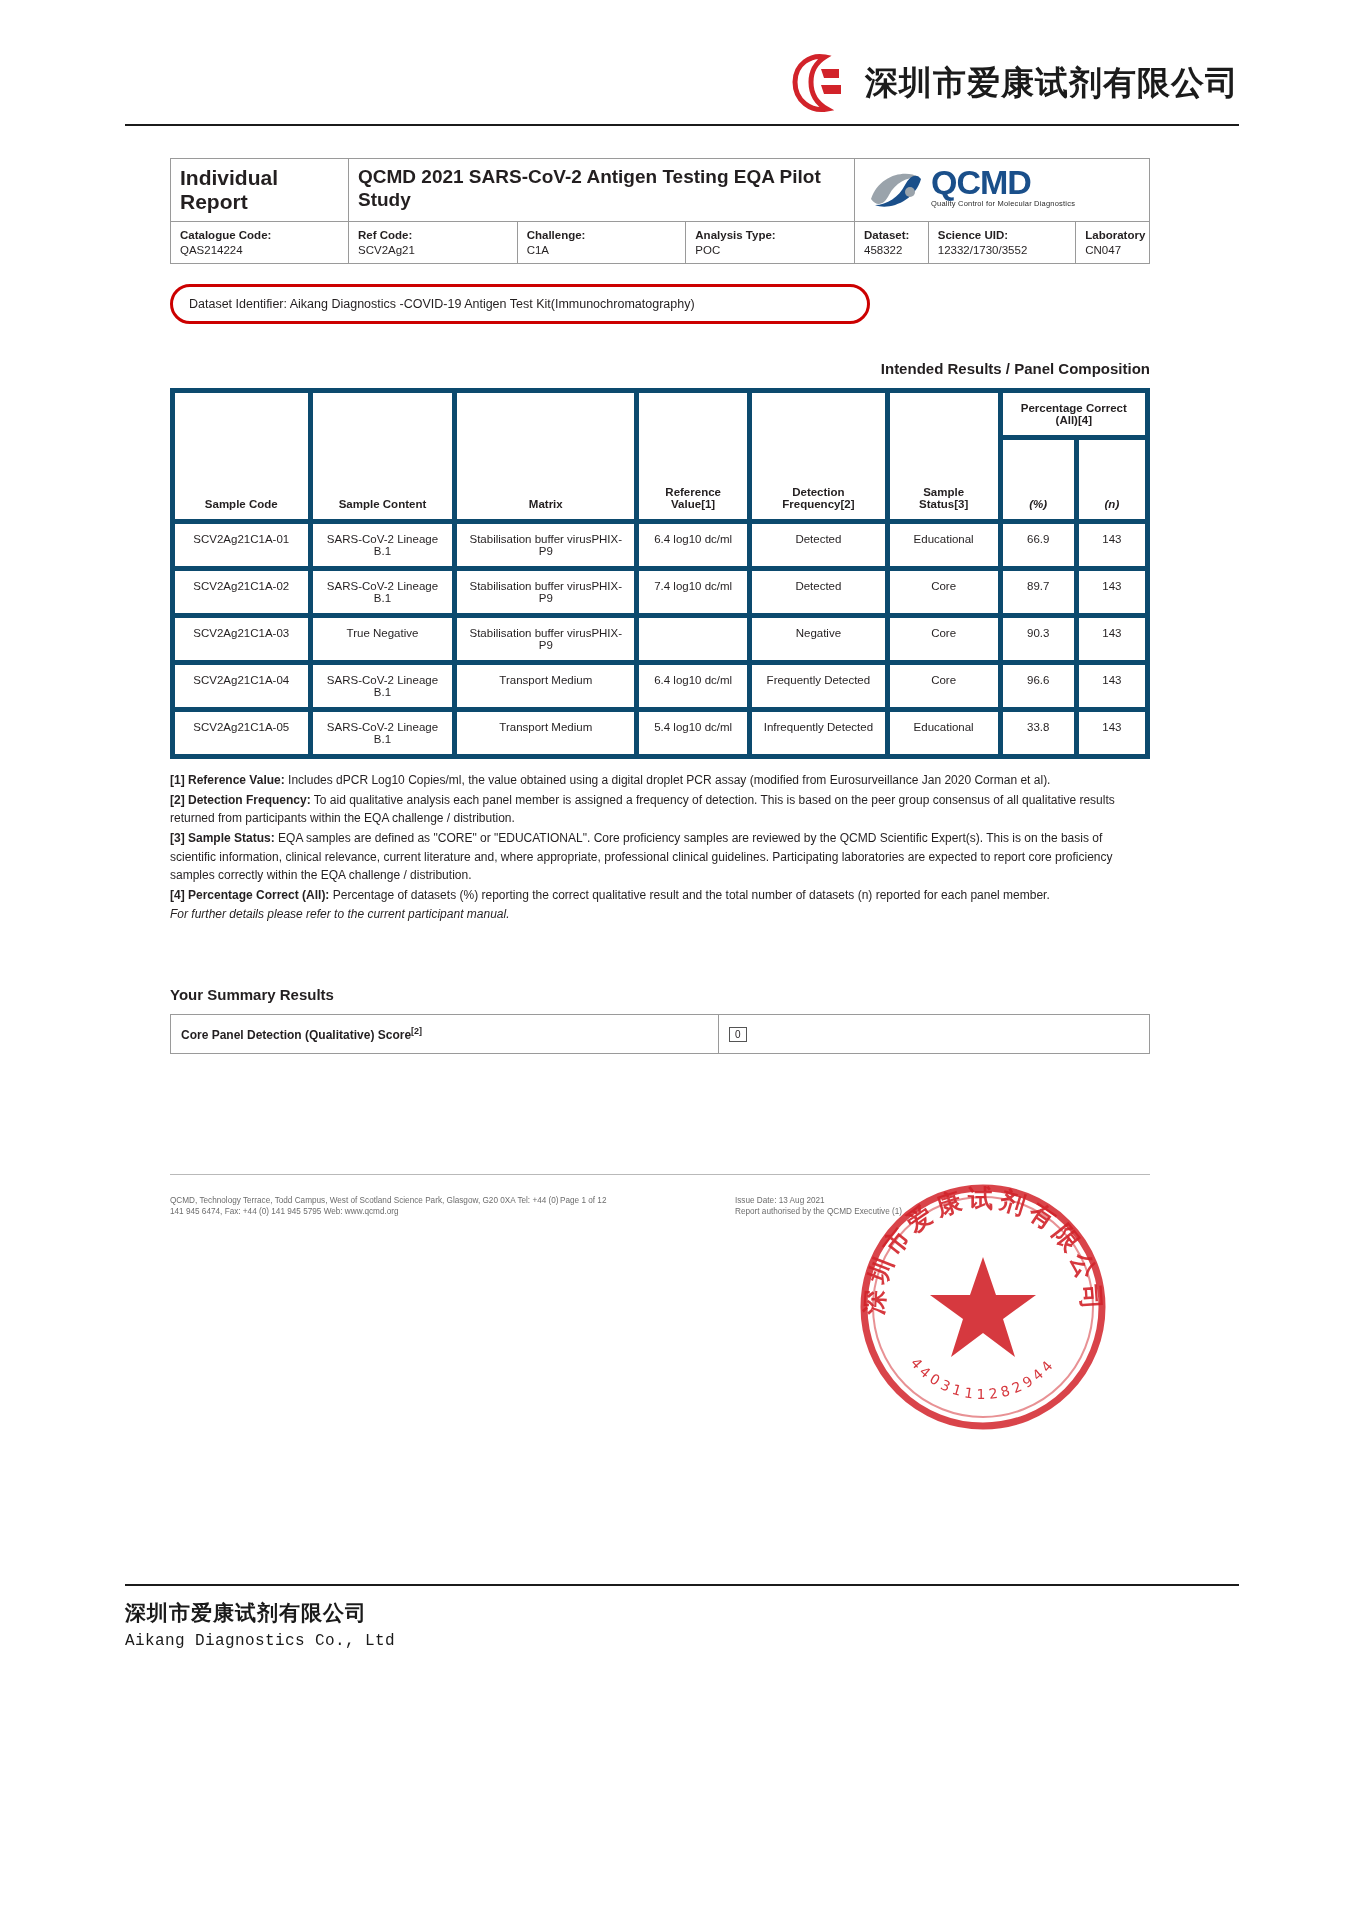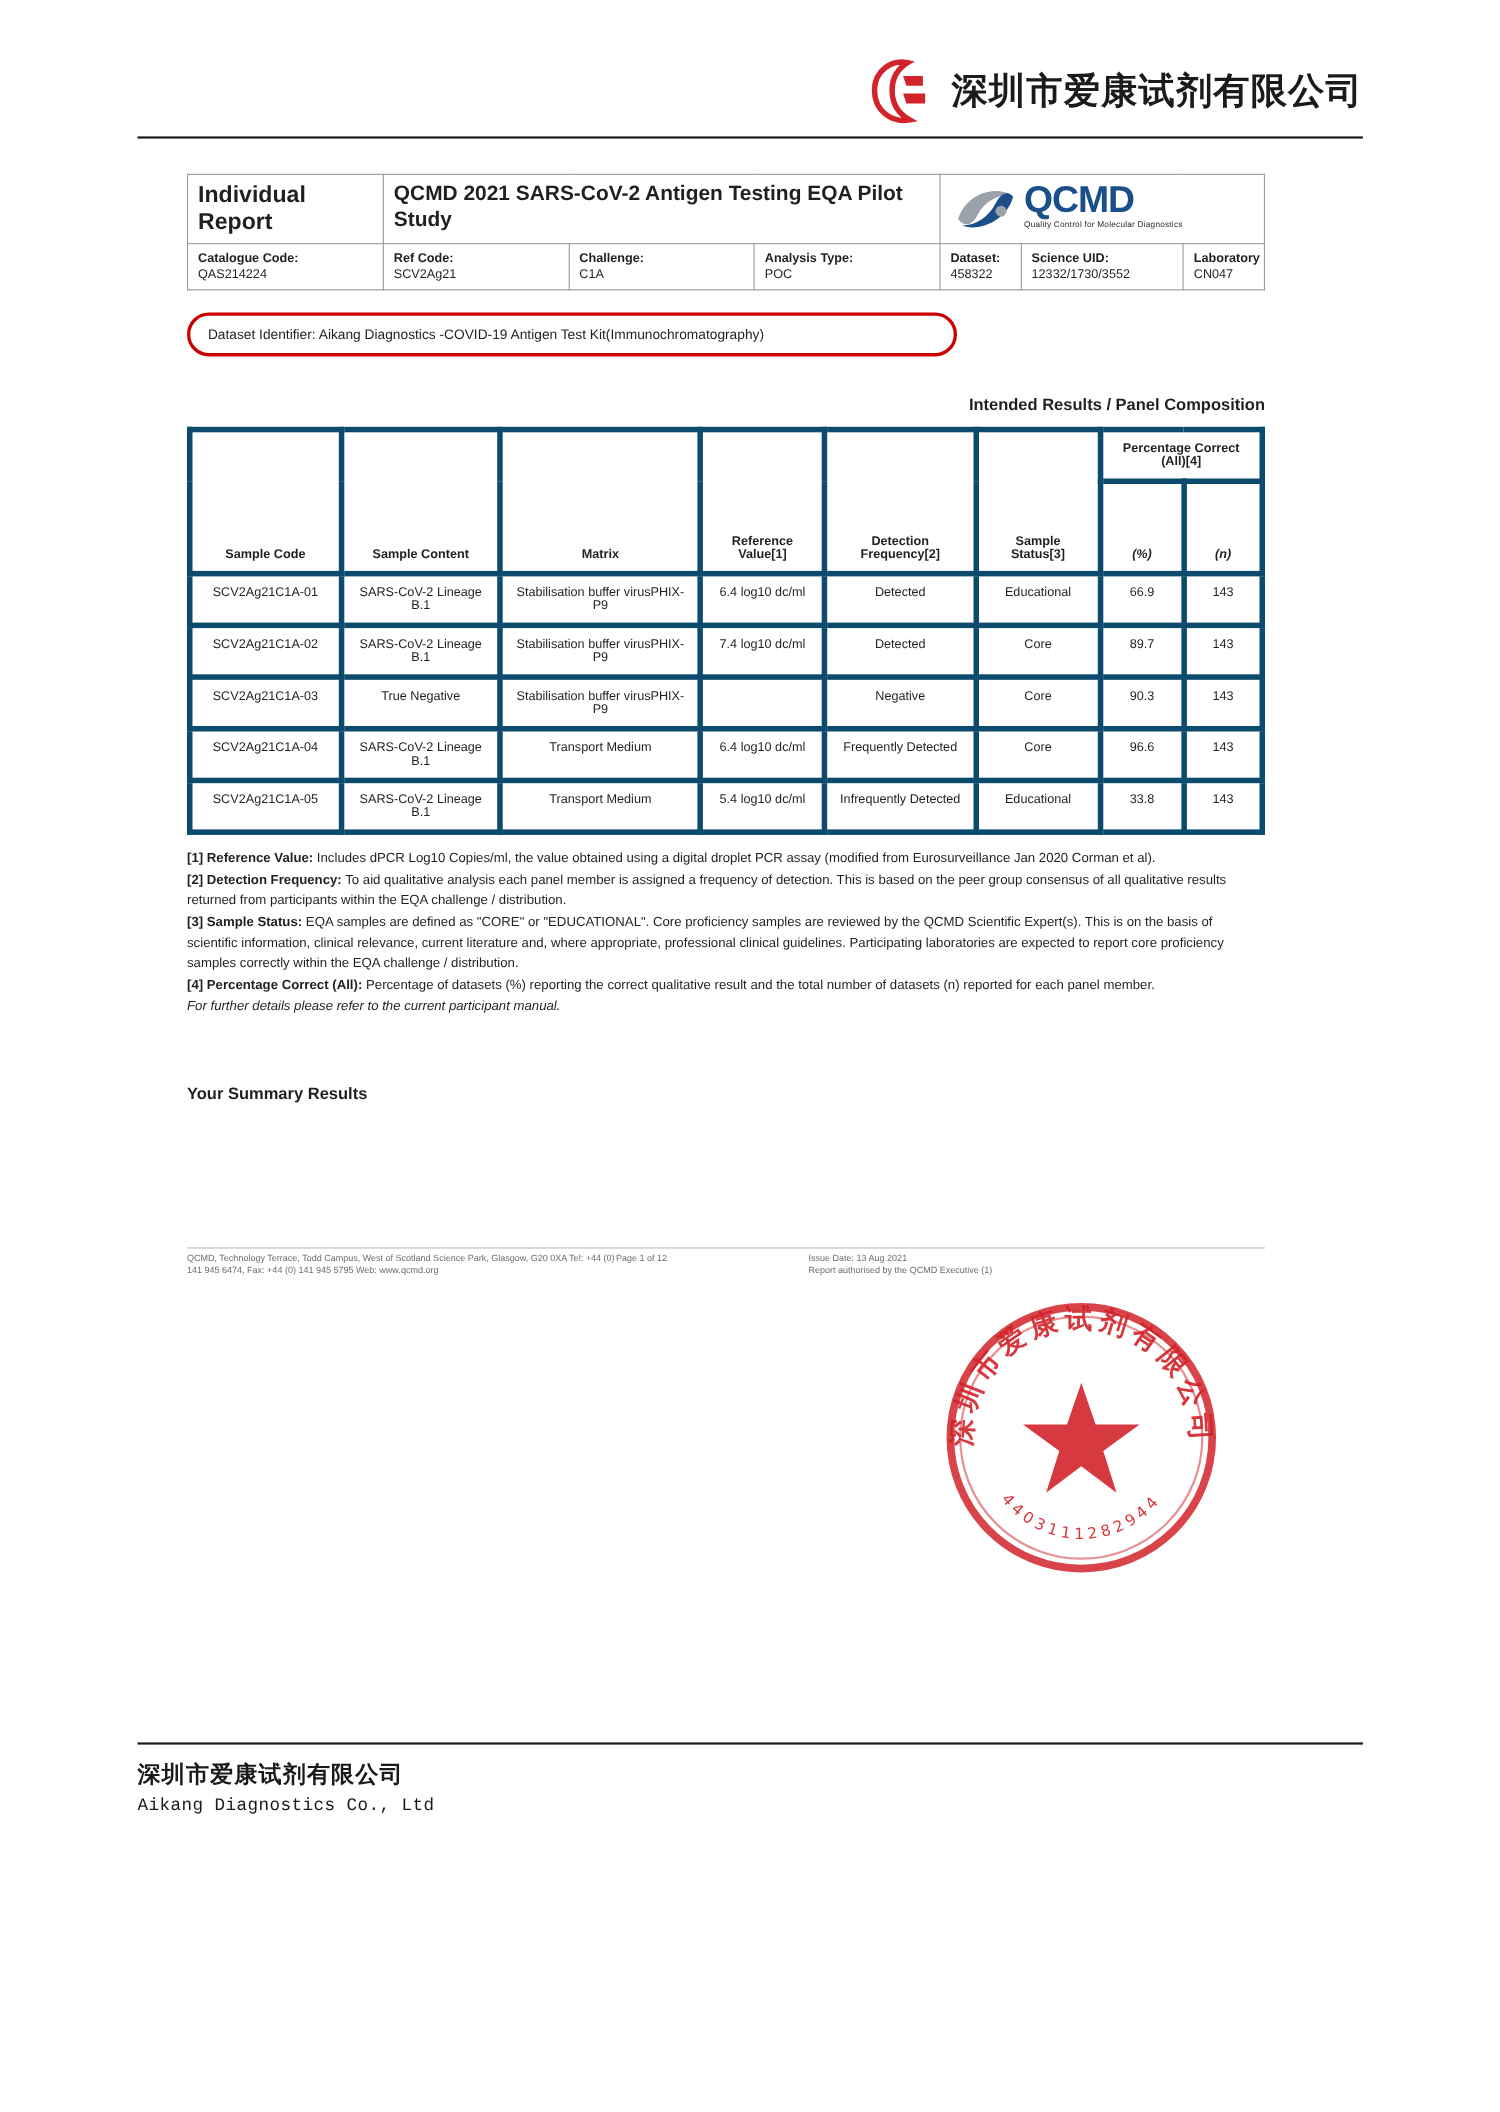--- a/index.html
+++ b/index.html
@@ -205,21 +205,21 @@
     top: 1020px;
     width: 258px;
     height: 258px;
     pointer-events: none;
   }
 
   
   .scan-footer {
     margin-top: 120px;
     border-top: 1px solid #b9b9b9;
-    padding-top: 3px;
+    padding-top: 20px;
     display: flex;
     font-size: 8.2px;
     color: #6d6d6d;
     line-height: 1.35;
   }
   .sf-a { width: 390px; }
   .sf-b { width: 175px; }
   .sf-c { flex: 1; }
 
   
@@ -416,20 +416,28 @@
       <p><b>[2] Detection Frequency:</b><span> To aid qualitative analysis each panel member is assigned a frequency of detection. This is based on the peer group consensus of all qualitative results returned from participants within the EQA challenge / distribution.</span></p>
       <p><b>[3] Sample Status:</b><span> EQA samples are defined as "CORE" or "EDUCATIONAL". Core proficiency samples are reviewed by the QCMD Scientific Expert(s). This is on the basis of scientific information, clinical relevance, current literature and, where appropriate, professional clinical guidelines. Participating laboratories are expected to report core proficiency samples correctly within the EQA challenge / distribution.</span></p>
       <p><b>[4] Percentage Correct (All):</b><span> Percentage of datasets (%) reporting the correct qualitative result and the total number of datasets (n) reported for each panel member.</span></p>
       <p class="italic-bold">For further details please refer to the current participant manual.</p>
     </div>
 
     <div class="sum-h">Your Summary Results</div>
 
     <table class="summary">
       <tbody>
+      <tr>
+        <td class="sum-label">
+          <span>Core Panel Detection (Qualitative) Score</span><span class="sup">[2]</span>
+        </td>
+        <td>
+          <span class="score-box">0</span>
+        </td>
+      </tr>
     </tbody>
       </table>
 
     <div class="stamp">
       <svg viewBox="0 0 258 258" width="258" height="258" aria-hidden="true">
         <defs>
           <path id="arcTop" d="M 29 129 A 100 100 0 0 1 229 129"></path>
           <path id="arcBot" d="M 37 129 A 92 92 0 0 0 221 129"></path>
         </defs>
         <circle cx="129" cy="129" r="119" fill="none" stroke="#d2232a" stroke-width="7" opacity="0.85"></circle>

